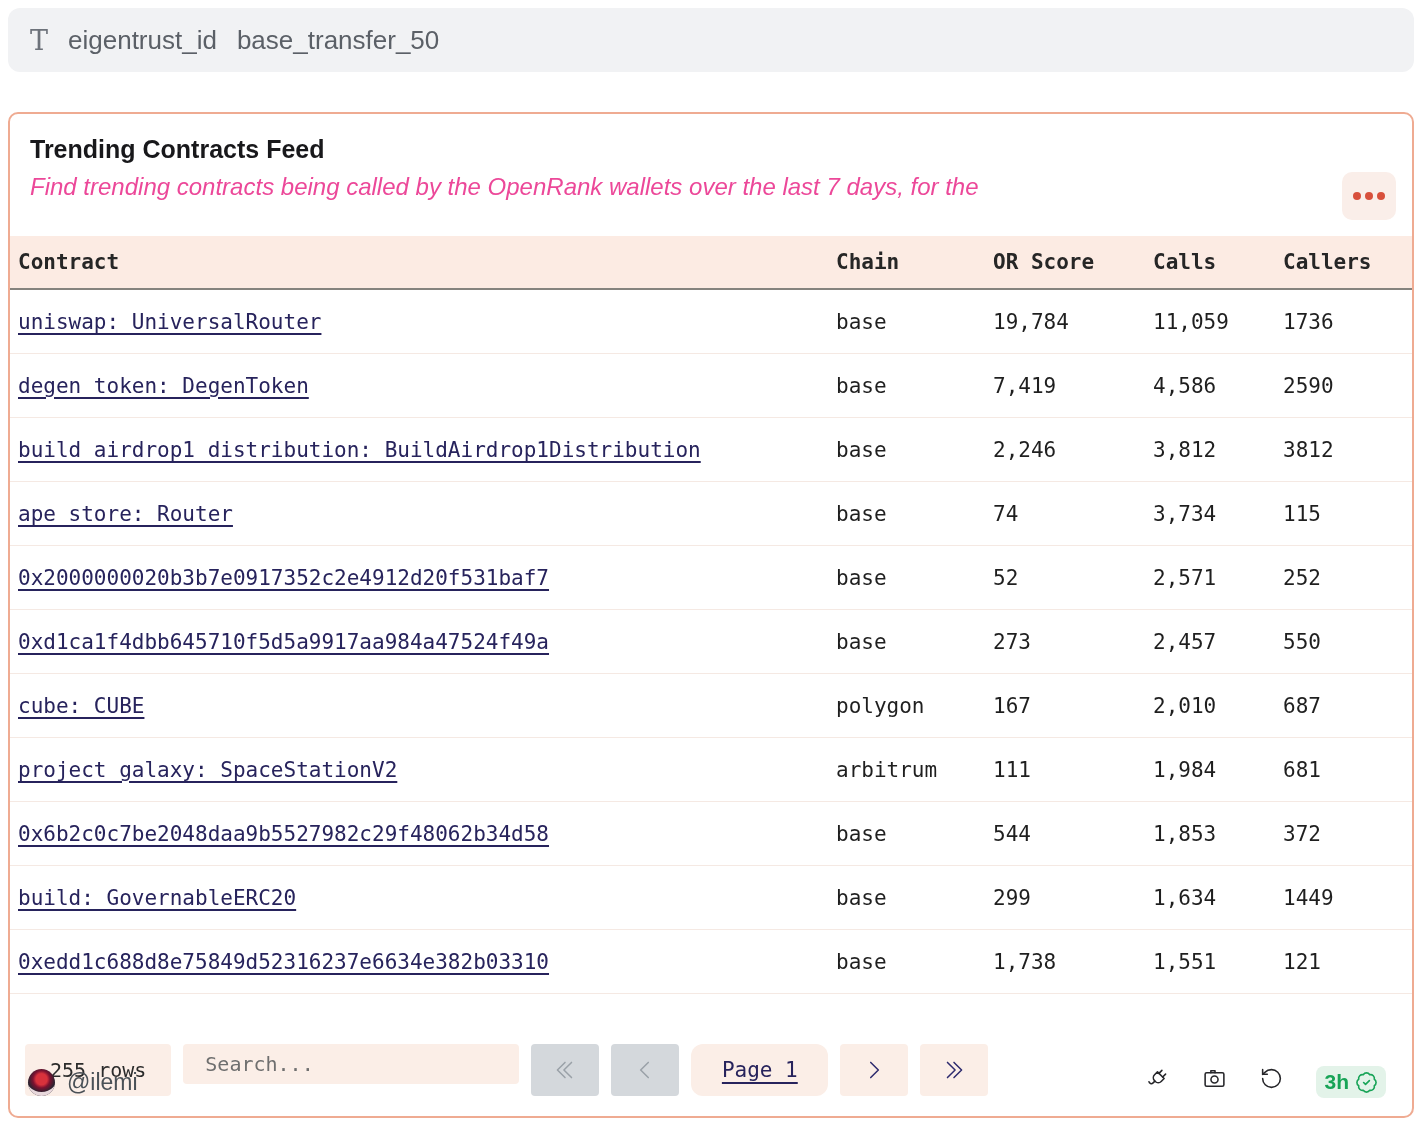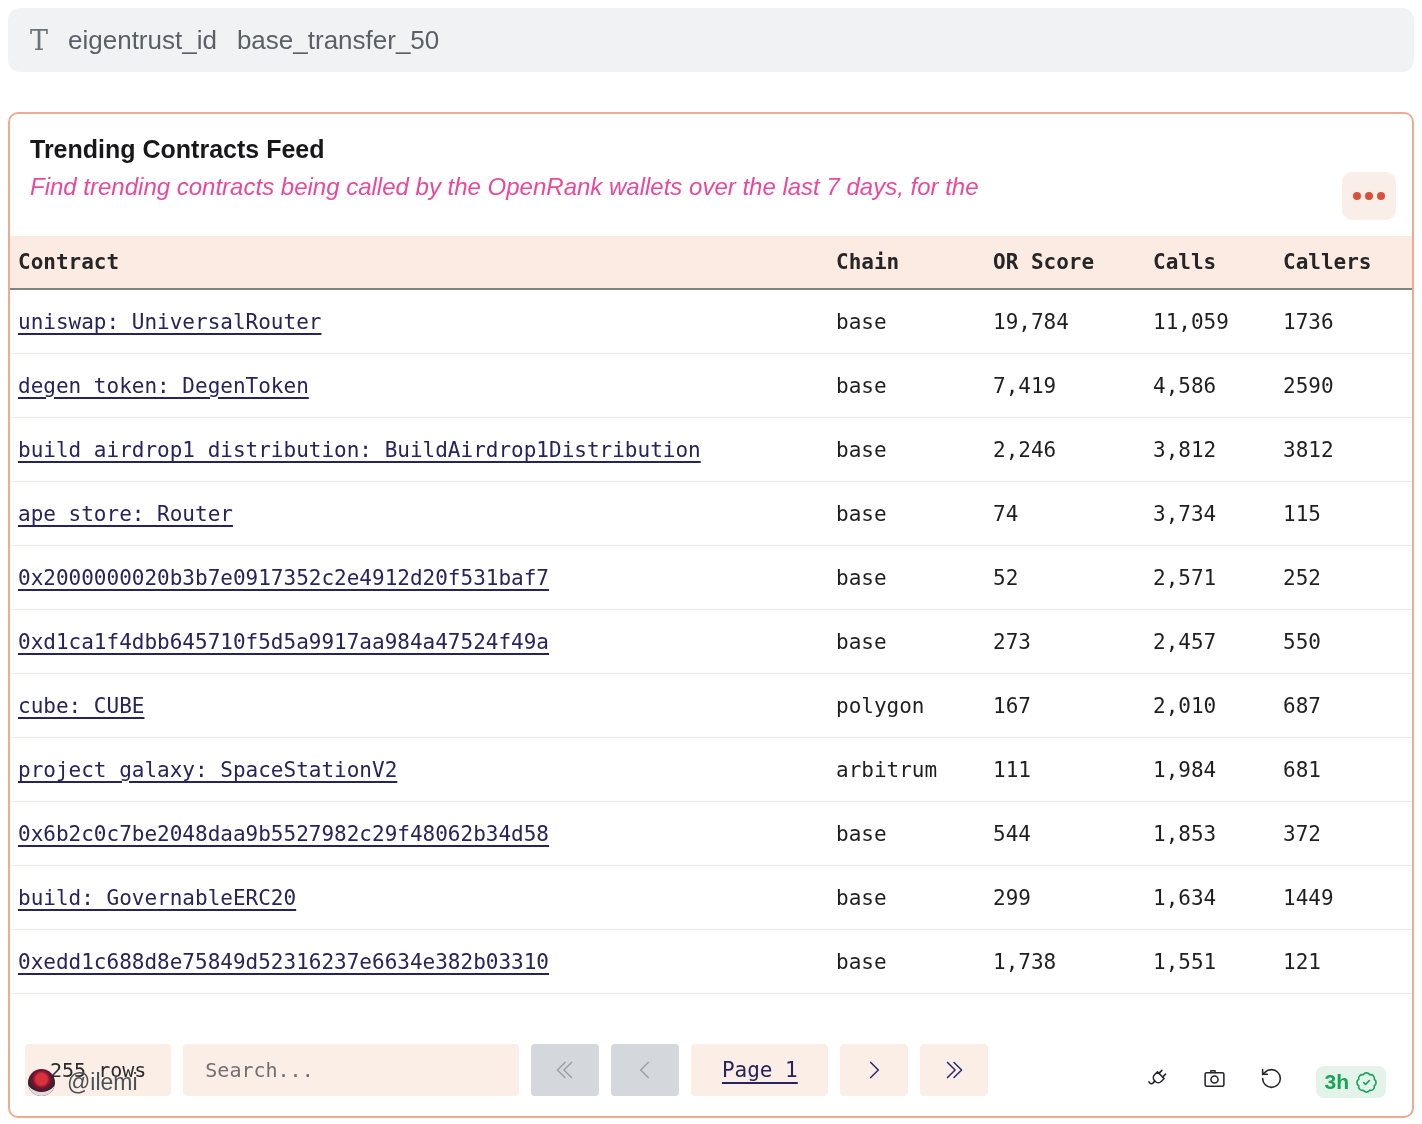--- a/index.html
+++ b/index.html
@@ -56,31 +56,31 @@
   
   .tfooter {
     display:flex; gap:12px; margin:50px 0 0 15px;
     font-family:"DejaVu Sans Mono", monospace; font-size:20px; color:#2b2b2b;
   }
   .rows-badge {
     height:52px; padding:0 25px; background:#fbeee7; border-radius:4px;
     display:flex; align-items:center; white-space:nowrap;
   }
   .search-input {
-    height:52px; width:336px; background:#fbeee7; border:none; border-radius:4px;
+    height:40px; width:336px; background:#fbeee7; border:none; border-radius:4px;
     padding:0 22px; font-family:"DejaVu Sans Mono", monospace; font-size:20px; color:#333;
   }
   .search-input::placeholder { color:#6f6f6f; }
   .nav-btn {
     height:52px; width:68px; border:none; border-radius:4px; cursor:pointer;
     display:flex; align-items:center; justify-content:center; background:#fbeee7;
   }
   .nav-btn.disabled { background:#d4d8dc; cursor:default; }
   .page-btn {
-    height:52px; width:137px; border:none; border-radius:4px; cursor:pointer;
+    height:52px; width:137px; border:none; border-radius:12px; cursor:pointer;
     background:#fbeee7; display:flex; align-items:center; justify-content:center;
     font-family:"DejaVu Sans Mono", monospace; font-size:21px; color:#27235c;
     text-decoration:underline; text-underline-offset:5px;
   }
   
   .metabar {
     position:absolute; left:0; right:8px; bottom:12px; height:44px;
     display:flex; align-items:center; padding:0 18px;
   }
   .avatar {

